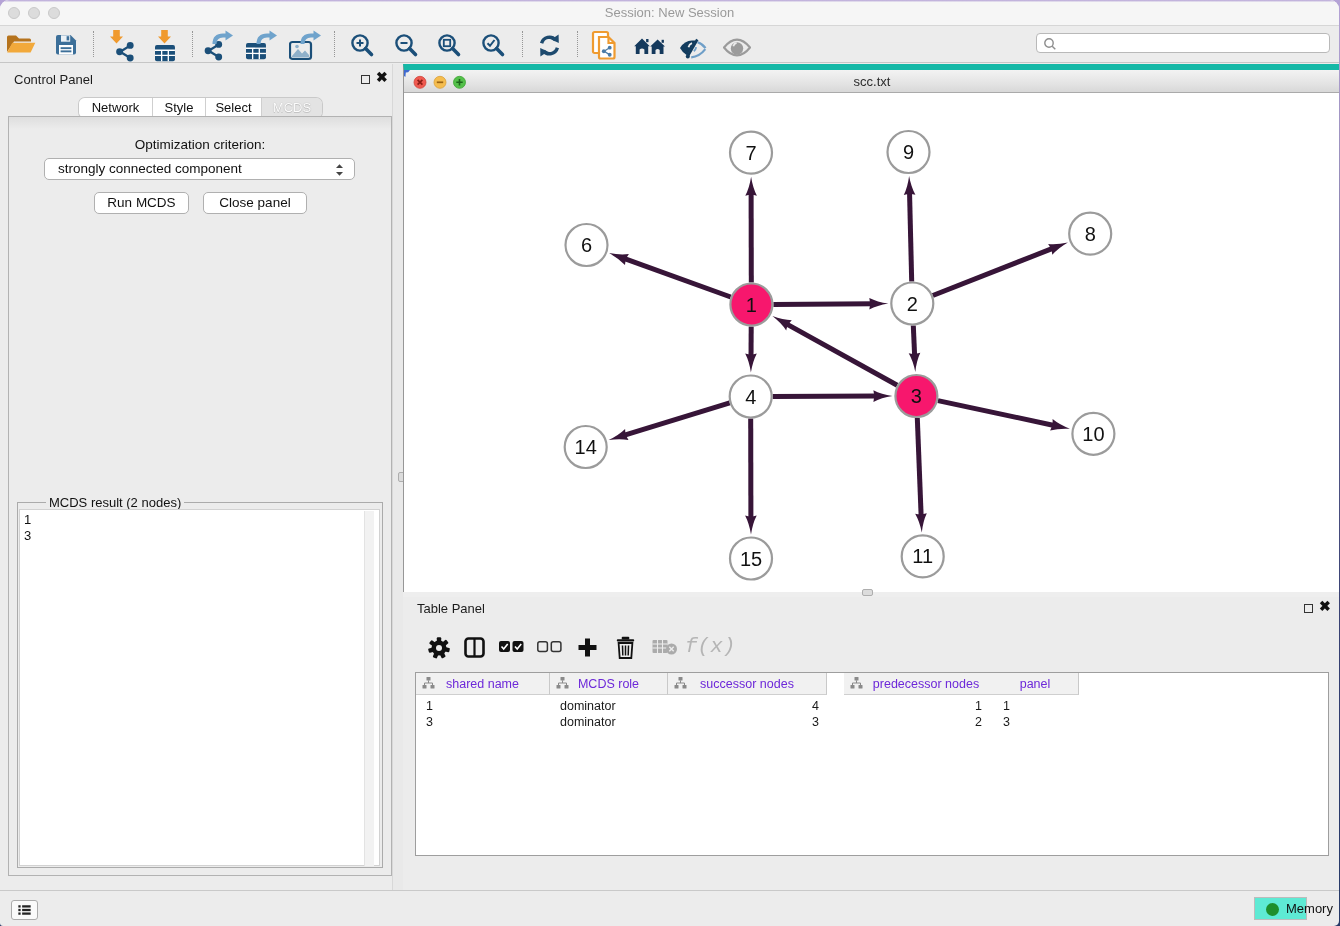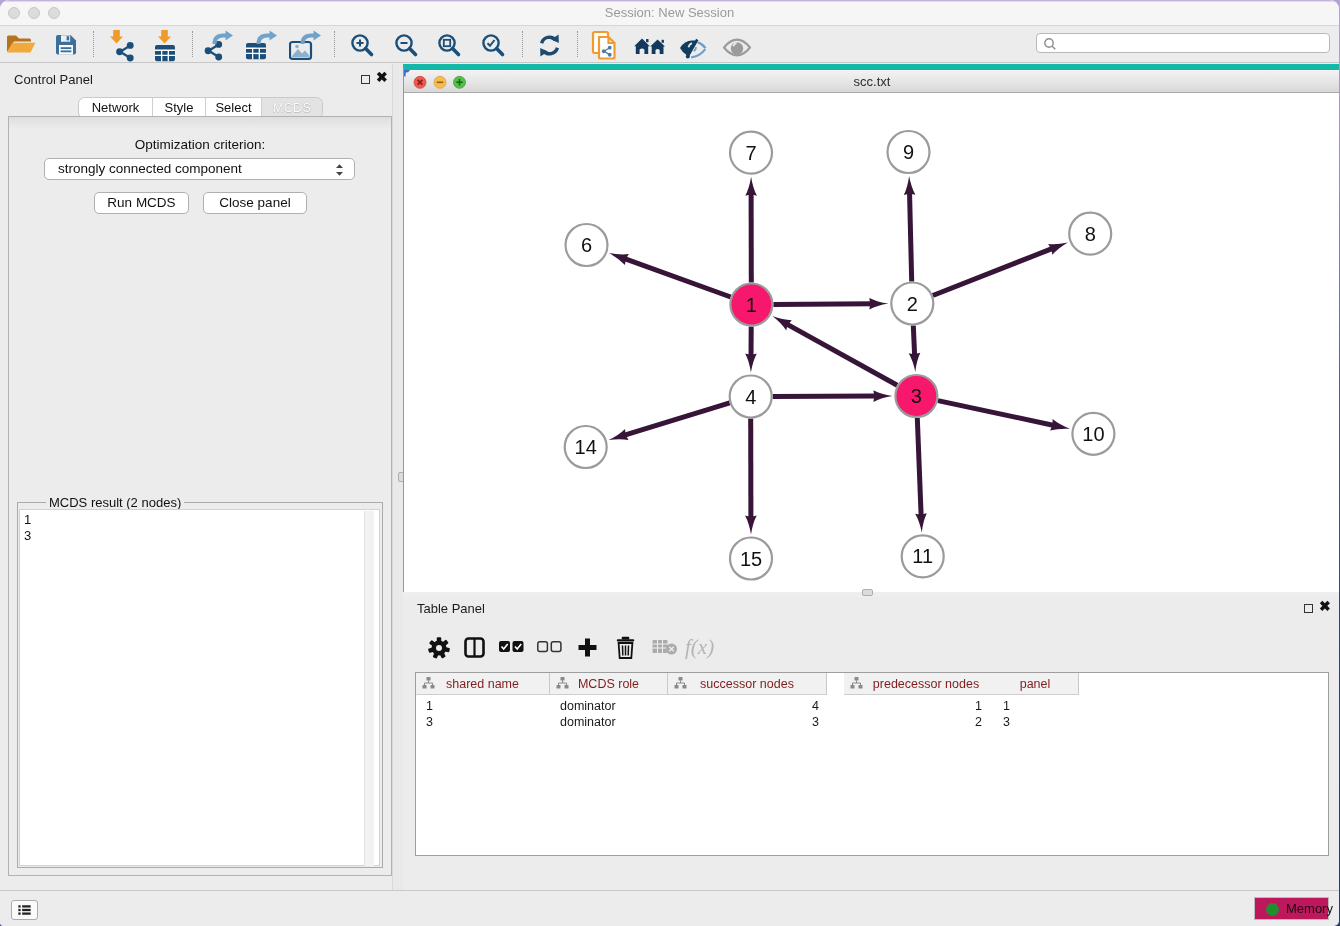--- a/index.html
+++ b/index.html
@@ -65,33 +65,33 @@
   #hknob { position:absolute; left:862px; top:589px; width:11px; height:7px; background:#dcdcdc; border:1px solid #aeaeae; border-radius:2px; }
   
   #tpanel { position:absolute; left:403px; top:597px; width:936px; height:294px; background:#ececec; }
   #tp-title { position:absolute; left:14px; top:4px; font-size:13px; color:#1c1c1c; }
   #tp-float { position:absolute; left:901px; top:7px; width:9px; height:9px; border:1.5px solid #333; }
   #tp-close { position:absolute; left:916px; top:1px; font-size:14px; font-weight:bold; color:#111; }
   #tbox { position:absolute; left:12px; top:75px; width:914px; height:184px;
     background:#fff; border:1px solid #9e9e9e; }
   .hcell { position:absolute; top:0; height:22px; background:#f1f1f1;
     border-right:1px solid #c9c9c9; border-bottom:1px solid #cfcfcf;
-    font-size:12.5px; color:#7f1d1d; text-align:center; line-height:22px; }
+    font-size:12.5px; color:#6d28d9; text-align:center; line-height:22px; }
   .drow { position:absolute; font-size:12.5px; color:#1a1a1a; }
   #btabs { position:absolute; left:291px; top:268px; height:20px; display:flex;
     border-radius:5px; overflow:hidden; font-size:13px; box-shadow:0 0 0 1px #c9c9c9; }
   .btab { background:#fff; color:#111; text-align:center; line-height:20px; }
   .btab + .btab { border-left:1px solid #cfcfcf; }
   .btab.tabsel, .cptab.tabsel { background:#e3e3e3; color:#fdfdfd; text-shadow:0 0 1px #9f9f9f, 0 1px 0 #c8c8c8; }
   
   #statusline { position:absolute; left:0; top:890px; width:1339px; height:0; border-top:1px solid #c9c9c9; }
   #listbtn { position:absolute; left:11px; top:900px; width:27px; height:20px;
     background:#fafafa; border:1px solid #ababab; border-radius:3px; }
-  #membtn { position:absolute; left:1254px; top:897px; width:75px; height:23px;
-    background:#be185d; border:1px solid #bcbcbc; font-size:13px; color:#111; }
+  #membtn { position:absolute; left:1254px; top:897px; width:53px; height:23px;
+    background:#5eead4; border:1px solid #bcbcbc; font-size:13px; color:#111; }
   #memdot { position:absolute; left:11px; top:5px; width:13px; height:13px; border-radius:50%; background:#1e8f2c; }
 </style>
 </head>
 <body>
 <div id="win">
   <div style="position:absolute;left:0;top:0;width:1339px;height:2px;background:linear-gradient(180deg,#b4a2d6 0%,#d6cde6 60%,#efeef4 100%);z-index:40;"></div>
   <div id="titlebar">
     <div class="tl" style="left:8px;"></div>
     <div class="tl" style="left:28px;"></div>
     <div class="tl" style="left:48px;"></div>
@@ -432,21 +432,21 @@
           <rect x="0.5" y="1" width="15" height="13" rx="1" fill="#ababab"></rect>
           <g stroke="#ececec" stroke-width="1.1">
             <line x1="0.5" y1="5" x2="15.5" y2="5"></line>
             <line x1="0.5" y1="9" x2="15.5" y2="9"></line>
             <line x1="5.5" y1="1" x2="5.5" y2="14"></line>
             <line x1="10.5" y1="1" x2="10.5" y2="14"></line>
           </g>
           <circle cx="19.5" cy="10" r="5.5" fill="#ababab"></circle>
           <path d="M17.3 7.8 L21.7 12.2 M21.7 7.8 L17.3 12.2" stroke="#ececec" stroke-width="1.4"></path>
         </svg>
-      <div class="abs" style="left:282px;top:38px;font-family:Liberation Serif, serif;font-style:italic;font-size:21px;color:#b5b5b5;">f(x)</div>
+      <div class="abs" style="left:282px;top:38px;font-family:Liberation Mono, monospace;font-style:italic;font-size:21px;color:#b5b5b5;">f(x)</div>
     </div>
     <div id="tbox">
       <div class="hcell" style="left:0px;width:134px;"><svg width="13" height="12" viewBox="0 0 13 12" style="position:absolute;left:6px;top:4px;">
             <g fill="#8a8a8a">
               <rect x="4.5" y="0" width="4" height="3.4" rx="0.5"></rect>
               <rect x="0.5" y="8" width="4" height="3.4" rx="0.5"></rect>
               <rect x="8.5" y="8" width="4" height="3.4" rx="0.5"></rect>
             </g>
             <path d="M6.5 3.4 V6 M2.5 8 V6 H10.5 V8" stroke="#8a8a8a" stroke-width="1" fill="none"></path>
           </svg>shared name</div>

